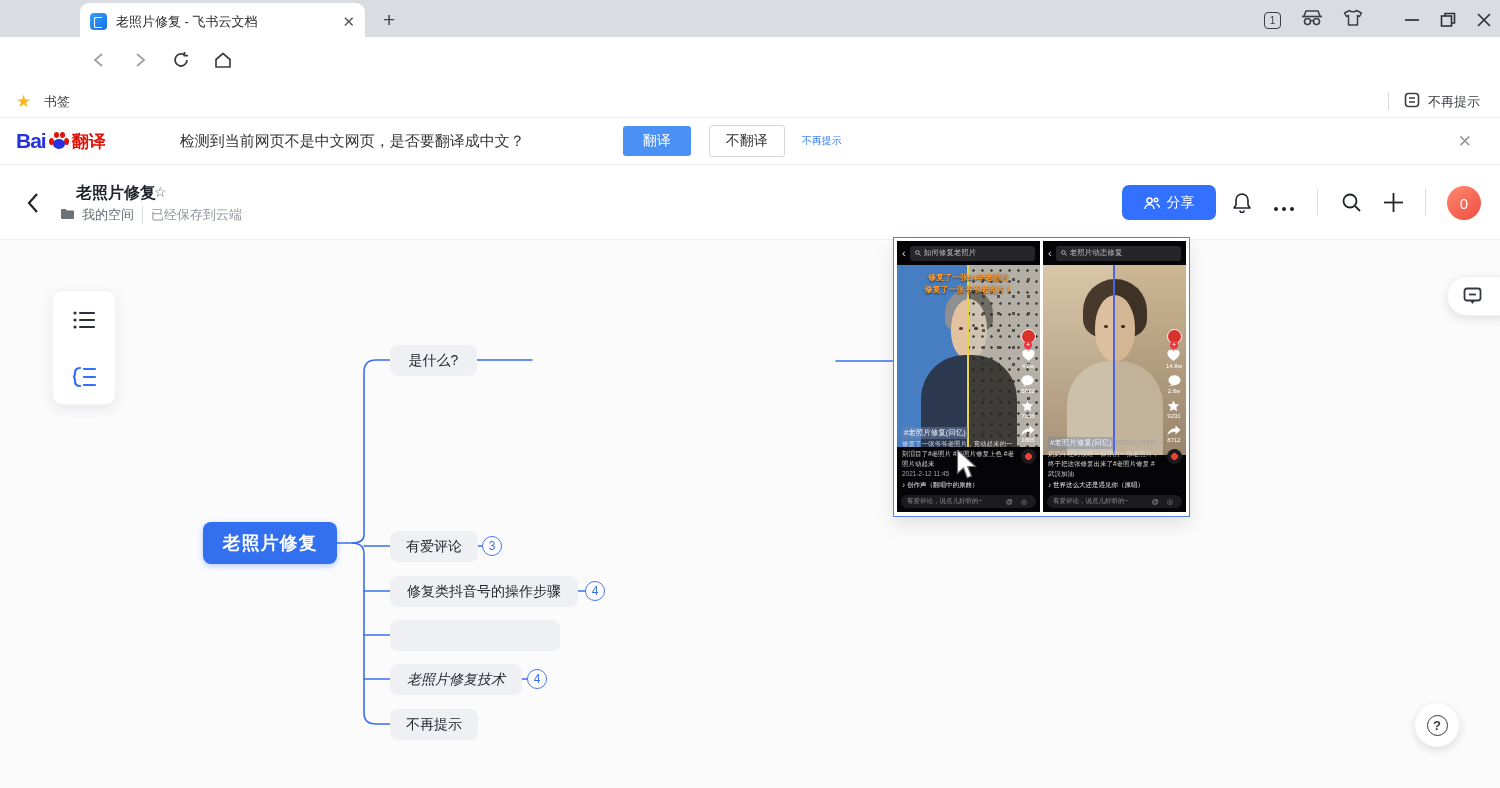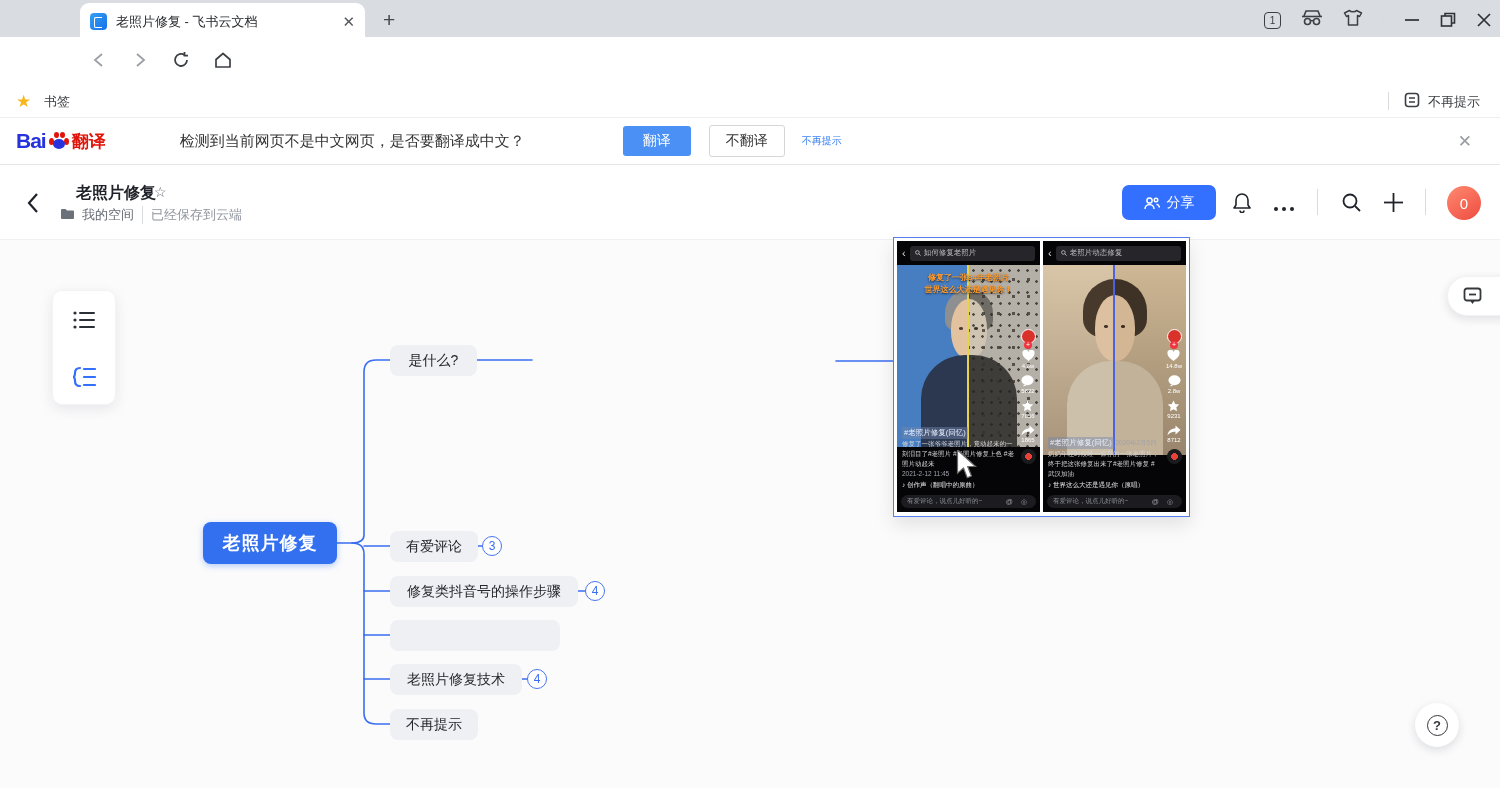--- a/index.html
+++ b/index.html
@@ -70,21 +70,21 @@
   #mm-lines { position:absolute; left:0; top:0; width:1500px; height:548px; }
   #root-node { position:absolute; left:203px; top:282px; width:134px; height:42px; background:#3370f0; border-radius:8px;
     color:#fff; font-size:18px; font-weight:bold; display:flex; align-items:center; justify-content:center; letter-spacing:1px;
     box-shadow:0 2px 6px rgba(51,112,240,.35); }
   .mm-node { position:absolute; height:31px; background:#eef0f3; border-radius:8px; display:flex; align-items:center; justify-content:center;
     font-size:14px; color:#23262b; }
   .n1 { left:390px; top:105px; width:87px; }
   .n2 { left:390px; top:291px; width:88px; }
   .n3 { left:390px; top:336px; width:188px; }
   .n4 { left:390px; top:380px; width:170px; }
-  .n5 { left:390px; top:424px; width:132px; }
+  .n5 { left:390px; top:424px; width:132px;font-style:italic; }
   .n6 { left:390px; top:469px; width:88px; }
   .mm-text { position:absolute; left:538px; top:112px; font-size:14px; color:#23262b; }
   .badge { position:absolute; width:20px; height:20px; border:1.6px solid #4a74f0; border-radius:50%; background:#fff; color:#3a6ef0;
     font-size:12px; display:flex; align-items:center; justify-content:center; }
   .b1 { left:482px; top:296px; }
   .b2 { left:585px; top:341px; }
   .b3 { left:527px; top:429px; }
 
   
   #img-block { position:absolute; left:893px; top:-3px; width:297px; height:280px; border:1.6px solid #547df2; background:#fff;
@@ -402,21 +402,21 @@
               <div class="hair" style="background:#6f6c66"></div>
               <div class="face" style="background:#cfc4b2"></div>
               <div class="eye re" style="background:#3a352e"></div>
               <div class="suit" style="background:#3f3d39"></div>
               <div class="speckles"></div>
             </div>
           </div>
           <div class="ph-divider" style="background:#e6d34a"></div>
           <div class="dy-overlay">
             <div>修复了一张84年老照片</div>
-            <div>世界这么大还是遇见你！</div>
+            <div>修复了一张爷爷老照片！</div>
           </div>
         </div>
         <div class="dy-rail">
           <span class="rail-ava"></span>
           <span class="rail-item">
               <svg width="13" height="12" viewBox="0 0 13 12">
                 <path d="M6.5 11 C2 7.5 0.5 5.5 0.5 3.4 A2.9 2.9 0 0 1 6.5 2.2 A2.9 2.9 0 0 1 12.5 3.4 C12.5 5.5 11 7.5 6.5 11 Z" fill="#fff"></path>
               </svg>
               <span>4.8w</span>
             </span>

